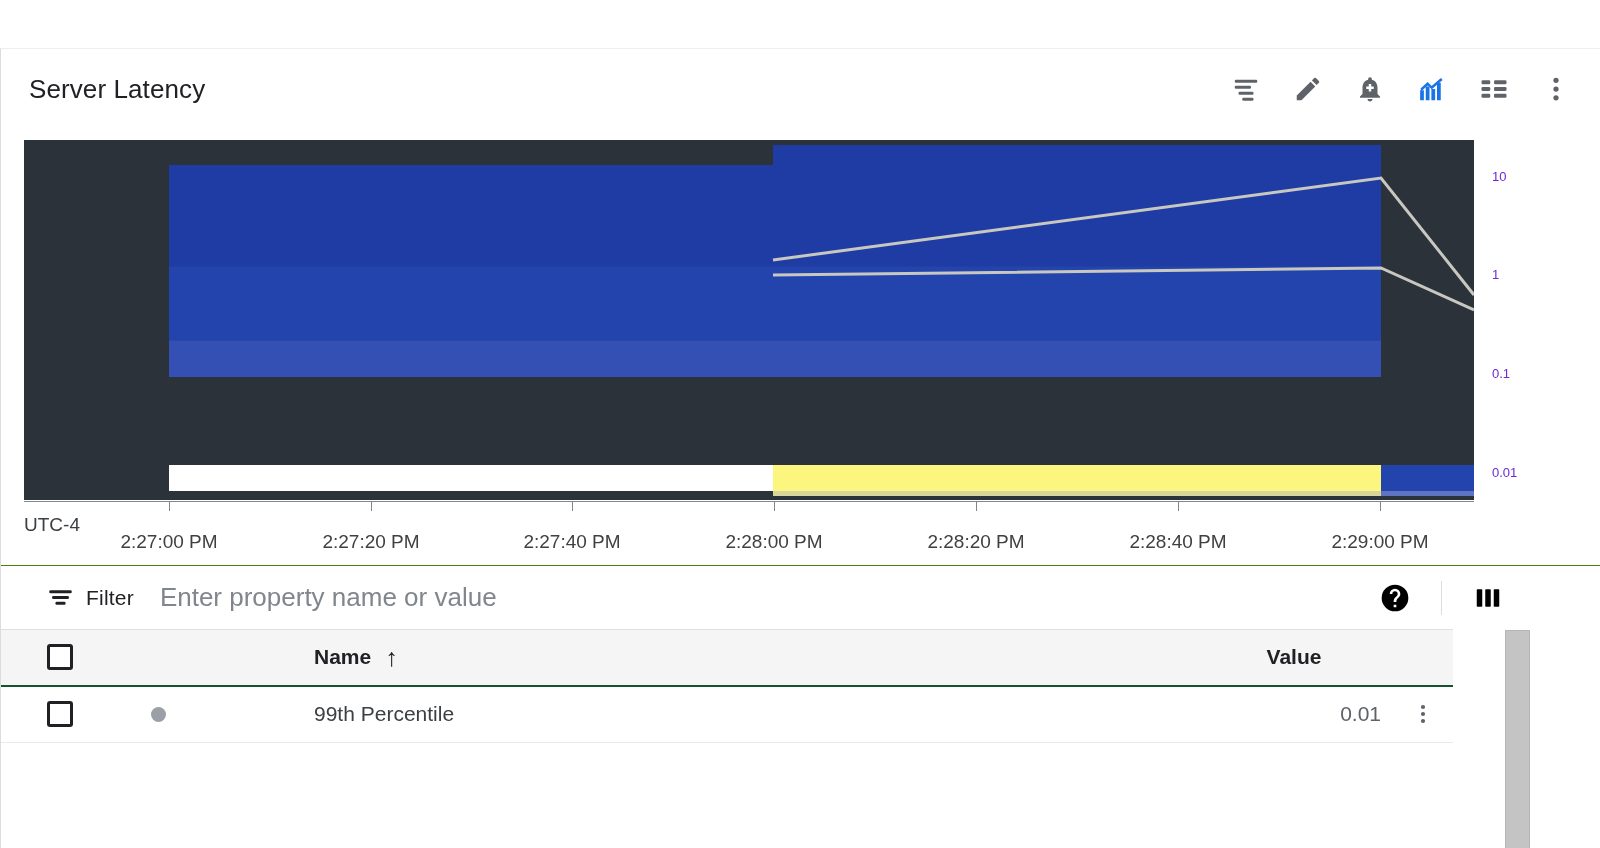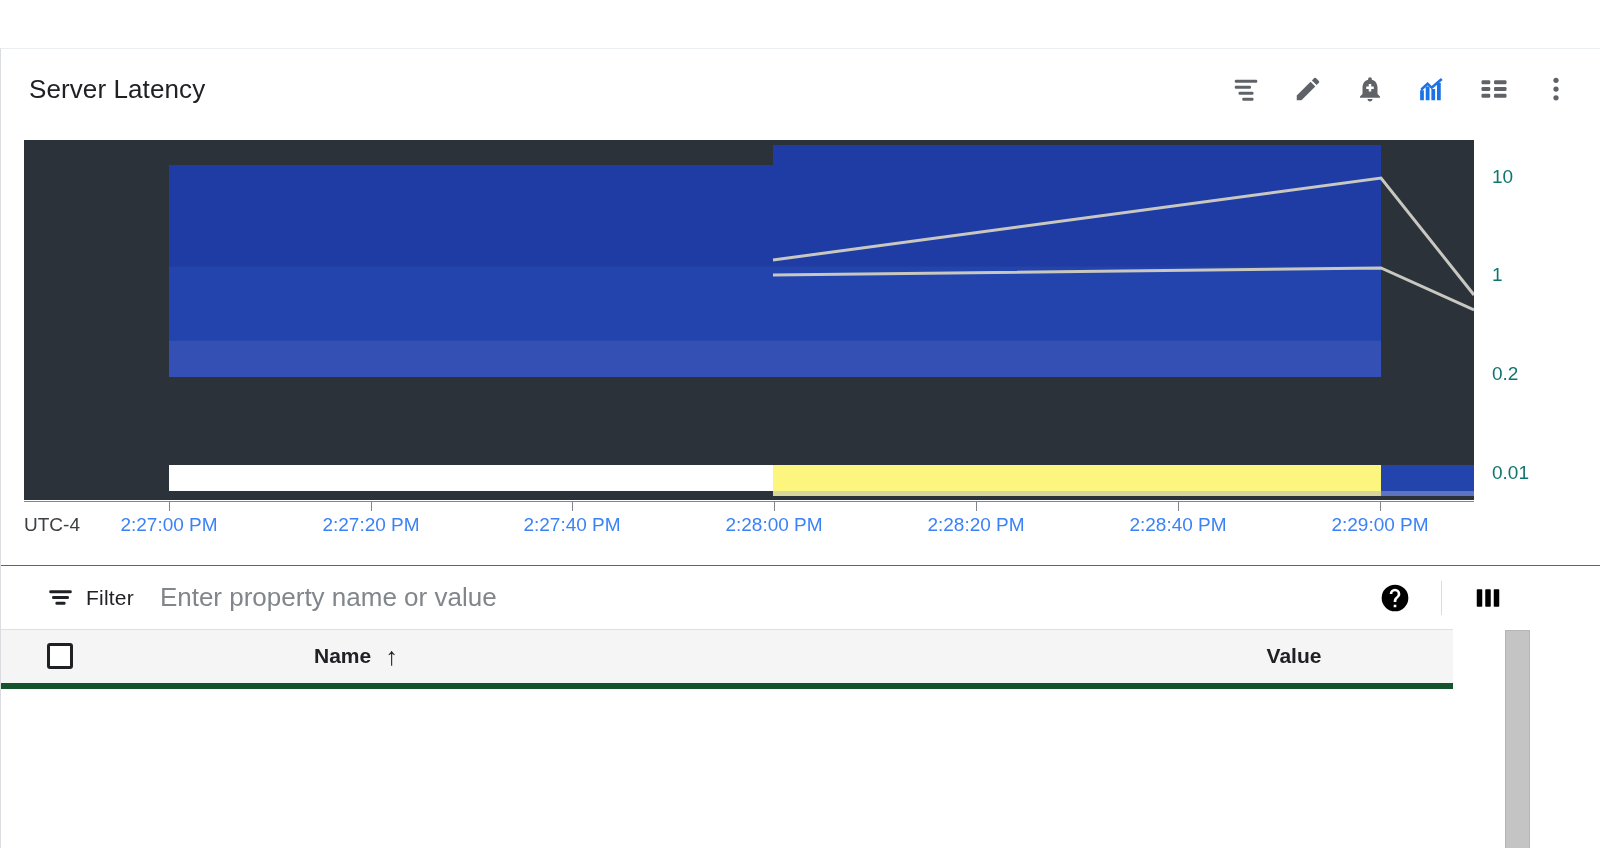--- a/index.html
+++ b/index.html
@@ -51,37 +51,37 @@
     background: #2b323a;
     overflow: hidden;
   }
   .plot svg { display: block; }
   .yaxis {
     position: absolute; left: 1468px; top: 0;
     width: 90px; height: 360px;
   }
   .ytick {
     position: absolute; left: 0;
-    font-size: 19px; color: #0f766e; line-height: 1;
+    font-size: 13px; color: #6d28d9; line-height: 1;
     transform: translateY(-50%);
   }
   .xaxis-line {
     position: absolute; left: 0; top: 361px;
     width: 1450px; height: 1px; background: #80868b;
   }
   .xaxis {
     position: absolute; left: 0; top: 362px;
     width: 1553px; height: 46px;
   }
   .xtick-mark {
     position: absolute; top: 0; width: 1px; height: 9px; background: #80868b;
   }
   .xtick-label {
-    position: absolute; top: 13px;
-    font-size: 19px; color: #3b82f6; line-height: 1;
+    position: absolute; top: 30px;
+    font-size: 19px; color: #404040; line-height: 1;
     transform: translateX(-50%); white-space: nowrap;
   }
   .tz-label {
     position: absolute; top: 13px; left: 0;
     font-size: 19px; color: #3c4043; line-height: 1; white-space: nowrap;
   }
 
   
   .filter-bar {
     position: relative;
@@ -108,21 +108,21 @@
   }
   .divider-v { width: 1px; height: 34px; background: #dadce0; margin: 0 26px; }
 
   
   .table-wrap { position: relative; }
   table { width: 1452px; border-collapse: collapse; table-layout: fixed; }
   thead th {
     background: #f5f5f5;
     height: 56px;
     border-top: 1px solid #e0e0e0;
-    border-bottom: 6px solid #14532d;
+    border-bottom: 2px solid #14532d;
     font-size: 21px; font-weight: 700; color: #202124;
     padding: 0;
   }
   .col-check { width: 118px; }
   .col-dot   { width: 78px; }
   .col-name  { width: 1010px; text-align: left; }
   .col-value { width: 186px; text-align: center; }
   .col-menu  { width: 60px; }
 
   thead .col-name .th-inner {
@@ -248,21 +248,21 @@
         <polyline points="749,120 1357,38 1450,155" fill="none" stroke="#c8c8c0" stroke-width="3"></polyline>
         <polyline points="749,135 1357,128 1450,170" fill="none" stroke="#c8c8c0" stroke-width="3"></polyline>
       </svg>
     </div>
 
     <div class="xaxis-line"></div>
 
     <div class="yaxis">
       <div class="ytick" style="top:36px">10</div>
       <div class="ytick" style="top:134px">1</div>
-      <div class="ytick" style="top:233px">0.2</div>
+      <div class="ytick" style="top:233px">0.1</div>
       <div class="ytick" style="top:332px">0.01</div>
     </div>
 
     <div class="xaxis">
       <div class="tz-label">UTC-4</div>
 
       <div class="xtick-mark" style="left:145px"></div>
       <div class="xtick-label" style="left:145px">2:27:00 PM</div>
 
       <div class="xtick-mark" style="left:347px"></div>
@@ -344,20 +344,39 @@
               <span>Value</span>
             </div>
           </th>
           <th class="col-menu"></th>
         </tr>
       </thead>
       <tbody>
 
 
 
+        <tr>
+          <td class="col-check">
+            <div class="checkbox"></div>
+          </td>
+          <td class="col-dot">
+            <div class="legend-dot"></div>
+          </td>
+          <td class="col-name">99th Percentile</td>
+          <td class="col-value">0.01</td>
+          <td class="col-menu">
+            <div class="row-menu">
+              <svg width="24" height="24" viewBox="0 0 24 24" fill="#5f6368">
+                <circle cx="12" cy="5" r="2.1"></circle>
+                  <circle cx="12" cy="12" r="2.1"></circle>
+                  <circle cx="12" cy="19" r="2.1"></circle>
+              </svg>
+            </div>
+          </td>
+        </tr>
 
       </tbody>
     </table>
 
     <div class="scrollbar-track">
       <div class="scrollbar-thumb"></div>
     </div>
   </div>
 
 </div>

